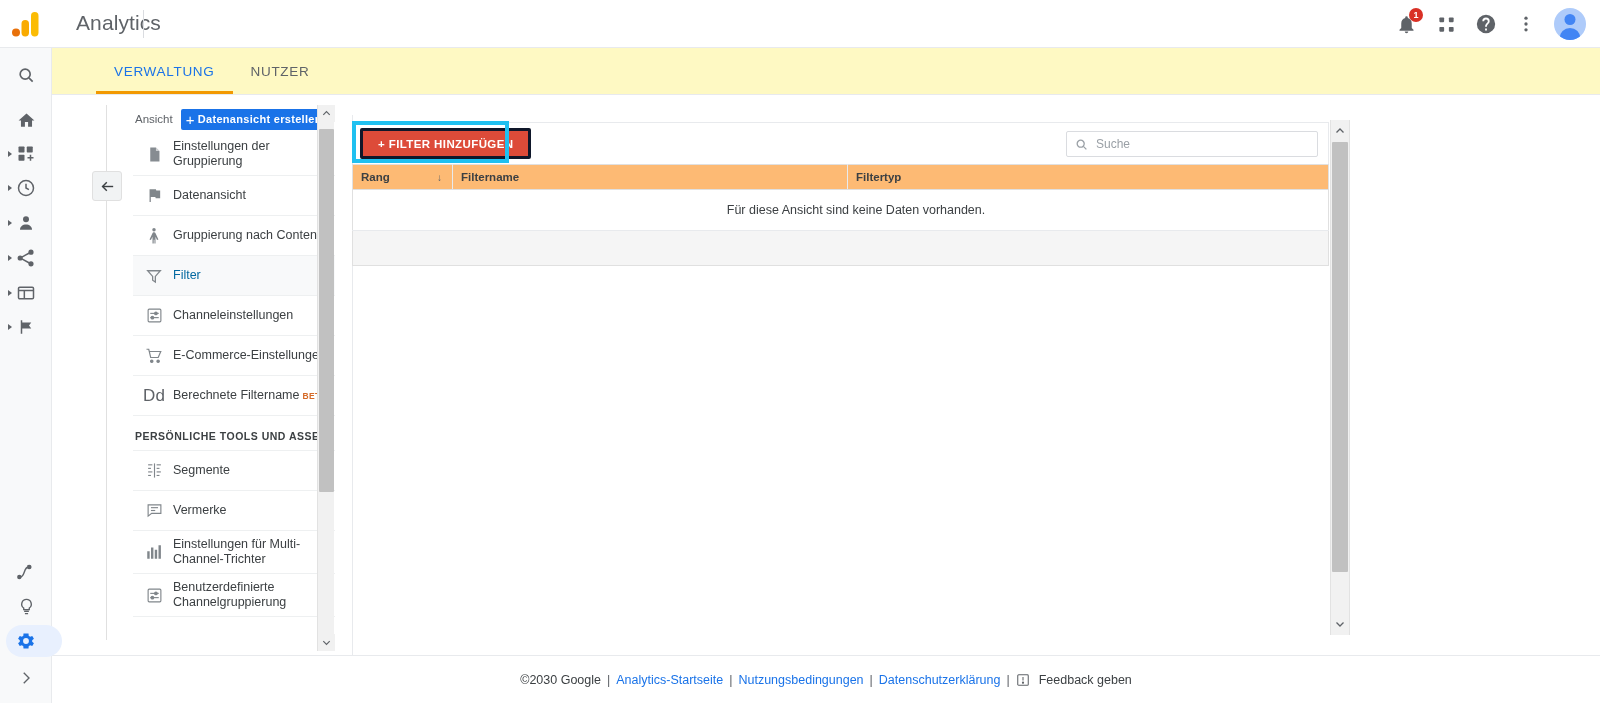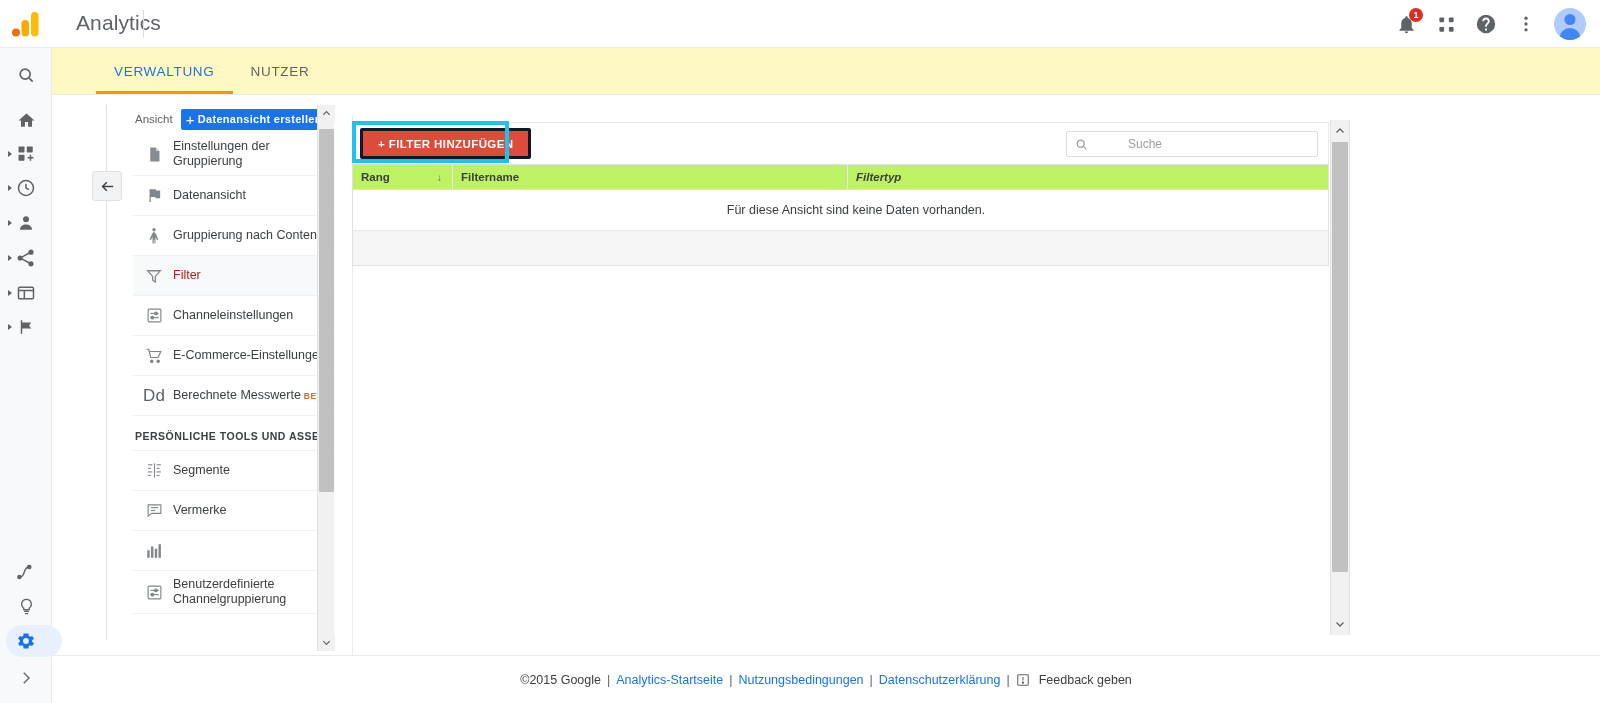--- a/index.html
+++ b/index.html
@@ -168,21 +168,21 @@
     width: 38px; min-width: 38px; display: flex;
     align-items: center; justify-content: center;
     color: #80868b;
   }
   .sb-ico.dd {
     font-size: 17px; color: #5f6368; letter-spacing: .2px;
   }
   .sb-label {
     font-size: 12.5px; color: #3c4043; line-height: 15px;
   }
-  .sb-item.active .sb-label { color: #b91c1c; }
+  .sb-item.active .sb-label { color: #0369a1; }
   .beta {
     font-size: 8.5px; color: #d56a28; font-weight: 700;
     letter-spacing: .4px; margin-left: 3px;
   }
   .sb-section {
     font-size: 10.5px; font-weight: 700; color: #3c4043;
     letter-spacing: .5px; padding: 14px 0 8px 2px;
     border-bottom: 1px solid #eef0f1;
   }
 
@@ -232,35 +232,34 @@
     width: 252px; height: 26px;
     border: 1px solid #dadce0; border-radius: 2px;
     display: flex; align-items: center; gap: 6px;
     padding: 0 8px; background: #fff;
   }
   .search-box input {
     border: none; outline: none; flex: 1;
     font-size: 12px; color: #3c4043;
     font-family: "Liberation Sans", sans-serif;
     background: transparent;
-    margin-left: 32px;
   }
   .search-box input::placeholder { color: #9aa0a6; }
 
   .tbl { width: 100%; border-collapse: collapse; table-layout: fixed; }
   .tbl th {
-    background: #bef264;
+    background: #fdba74;
     border-top: 1px solid #e0e0e0;
     border-bottom: 1px solid #e0e0e0;
     border-right: 1px solid #e8eaed;
     font-size: 11.5px; font-weight: 700; color: #3c4043;
     text-align: left; padding: 6px 8px; height: 24px;
     position: relative;
   }
-  .tbl th:last-child { border-right: 1px solid #e0e0e0; font-style: italic; }
+  .tbl th:last-child { border-right: 1px solid #e0e0e0; }
   .tbl th.lead { border-left: 1px solid #e0e0e0; }
   .sort-arrow {
     position: absolute; right: 10px; top: 50%;
     transform: translateY(-50%); font-size: 10px; color: #5f6368;
   }
   .tbl td.empty {
     border-left: 1px solid #e0e0e0;
     border-right: 1px solid #e0e0e0;
     border-bottom: 1px solid #e8eaed;
     background: #fff; height: 41px;
@@ -573,21 +572,21 @@
           <path d="M2 3h3l2.6 11h10L21 6H6"></path>
           <circle cx="9" cy="19" r="1.6" fill="currentColor"></circle>
           <circle cx="17.5" cy="19" r="1.6" fill="currentColor"></circle>
         </svg>
       </span>
     <span class="sb-label">E-Commerce-Einstellungen</span>
   </div>
 
   <div class="sb-item">
     <span class="sb-ico dd">Dd</span>
-    <span class="sb-label">Berechnete Messwerte</span>
+    <span class="sb-label">Berechnete Filtername</span>
     <span class="beta">BETA</span>
   </div>
 
   <div class="sb-section">PERSÖNLICHE TOOLS UND ASSETS</div>
 
   <div class="sb-item">
     <span class="sb-ico">
         <svg width="17" height="17" viewBox="0 0 24 24" fill="none" stroke="currentColor" stroke-width="1.6">
           <line x1="3" y1="4" x2="9" y2="4"></line>
           <line x1="3" y1="9" x2="7" y2="9"></line>
@@ -616,20 +615,21 @@
 
   <div class="sb-item">
     <span class="sb-ico">
         <svg width="18" height="18" viewBox="0 0 24 24" fill="currentColor">
           <rect x="3" y="11" width="3.2" height="10"></rect>
           <rect x="8" y="6" width="3.2" height="15"></rect>
           <rect x="13" y="9" width="3.2" height="12"></rect>
           <rect x="18" y="3" width="3.2" height="18"></rect>
         </svg>
       </span>
+    <span class="sb-label">Einstellungen für Multi-Channel-Trichter</span>
   </div>
 
   <div class="sb-item">
     <span class="sb-ico">
         <svg width="17" height="17" viewBox="0 0 24 24" fill="none" stroke="currentColor" stroke-width="1.6">
           <rect x="3" y="3" width="18" height="18" rx="1.5"></rect>
           <line x1="6" y1="9" x2="18" y2="9"></line>
           <circle cx="14" cy="9" r="1.8" fill="currentColor"></circle>
           <line x1="6" y1="15" x2="18" y2="15"></line>
           <circle cx="9" cy="15" r="1.8" fill="currentColor"></circle>
@@ -703,21 +703,21 @@
   <div class="ms-down">
     <svg width="12" height="12" viewBox="0 0 24 24" fill="none" stroke="currentColor" stroke-width="2.6">
         <path d="M5 9l7 7 7-7"></path>
       </svg>
   </div>
 </div>
 
 <div class="highlight"></div>
 
 <div class="footer">
-  <span>©2015 Google</span>
+  <span>©2030 Google</span>
   <span class="sep">|</span>
   <a>Analytics-Startseite</a>
   <span class="sep">|</span>
   <a>Nutzungsbedingungen</a>
   <span class="sep">|</span>
   <a>Datenschutzerklärung</a>
   <span class="sep">|</span>
   <span class="fb-icon">
     <svg width="14" height="14" viewBox="0 0 24 24" fill="none" stroke="currentColor" stroke-width="1.8">
         <rect x="3" y="3" width="18" height="18" rx="1.5"></rect>

